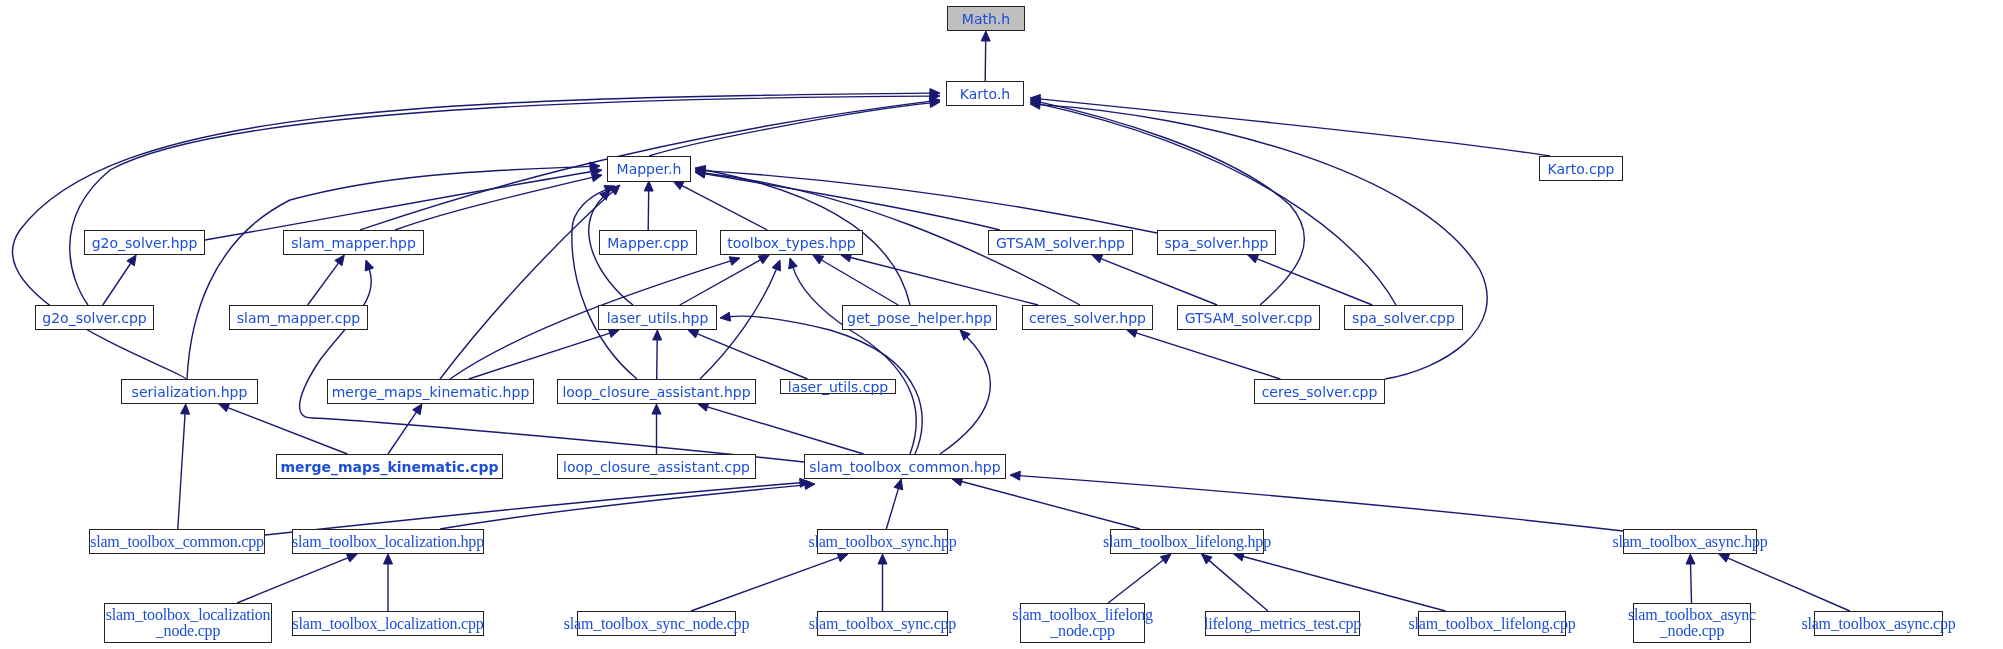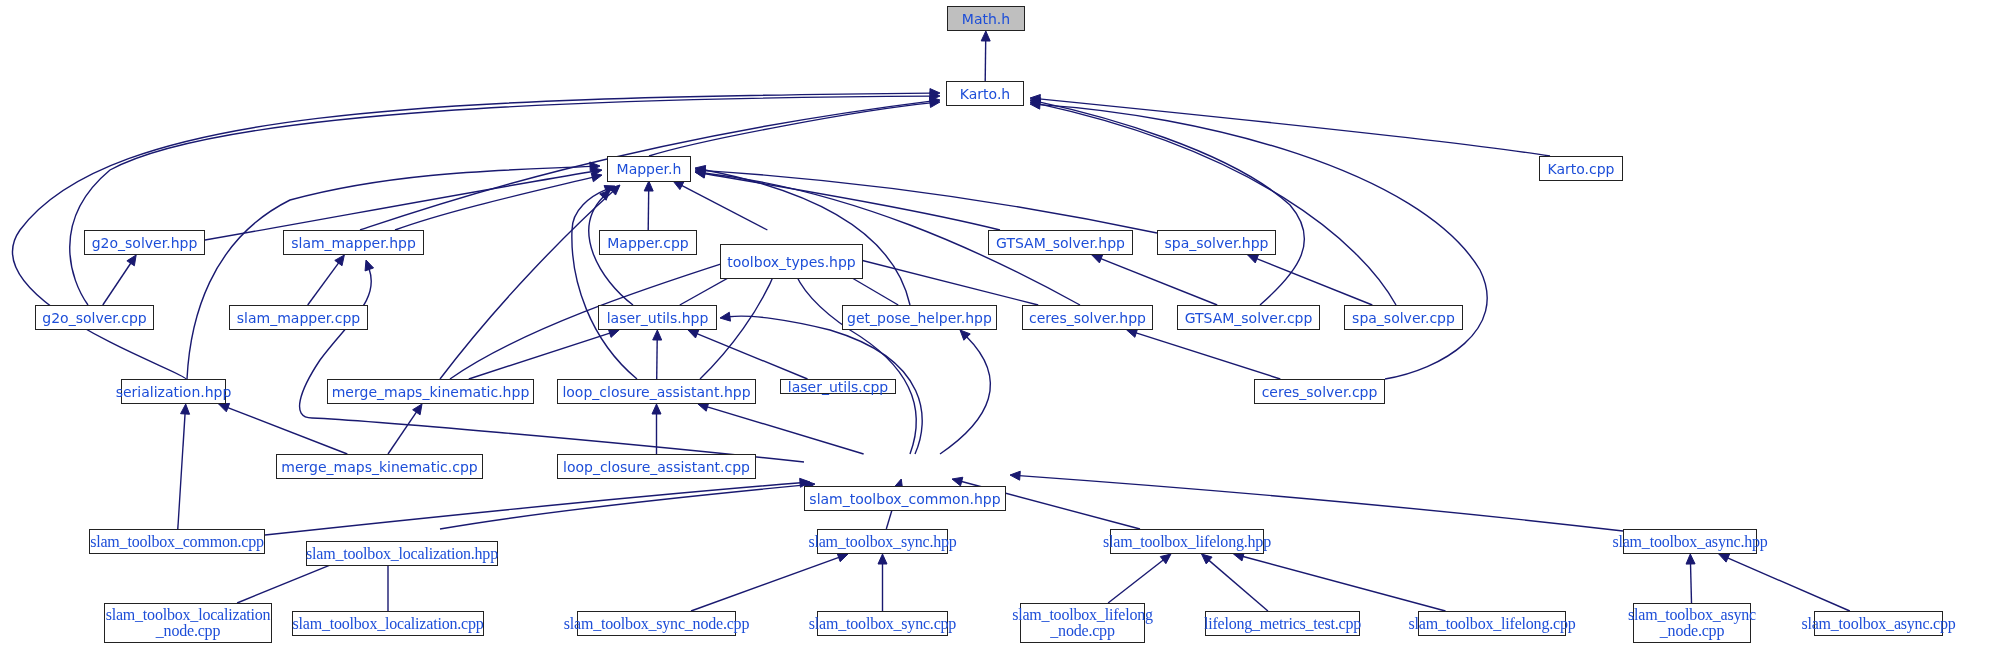--- a/index.html
+++ b/index.html
@@ -135,40 +135,40 @@
     <polygon points="1718.7347560975609,554 1729.6997510241704,553.8625727122109 1726.109615152015,562.1155070036895" class="arrow"></polygon>
   </svg>
 <div id="nodes">
     <div class="node root" style="left: 947px; top: 6px; width: 78px; height: 25px;">Math.h</div>
     <div class="node" style="left: 946px; top: 81px; width: 78px; height: 25px;">Karto.h</div>
     <div class="node" style="left: 607px; top: 156px; width: 84px; height: 26px;">Mapper.h</div>
     <div class="node" style="left: 1539px; top: 156px; width: 84px; height: 25px;">Karto.cpp</div>
     <div class="node" style="left: 84px; top: 230px; width: 121px; height: 25px;">g2o_solver.hpp</div>
     <div class="node" style="left: 283px; top: 230px; width: 141px; height: 25px;">slam_mapper.hpp</div>
     <div class="node" style="left: 599px; top: 230px; width: 98px; height: 25px;">Mapper.cpp</div>
-    <div class="node" style="left: 720px; top: 244px; width: 143px; height: 35px;">toolbox_types.hpp</div>
+    <div class="node" style="left: 720px; top: 230px; width: 143px; height: 25px;">toolbox_types.hpp</div>
     <div class="node" style="left: 988px; top: 230px; width: 145px; height: 25px;">GTSAM_solver.hpp</div>
     <div class="node" style="left: 1157px; top: 230px; width: 119px; height: 25px;">spa_solver.hpp</div>
     <div class="node" style="left: 35px; top: 305px; width: 119px; height: 25px;">g2o_solver.cpp</div>
     <div class="node" style="left: 229px; top: 305px; width: 139px; height: 25px;">slam_mapper.cpp</div>
     <div class="node" style="left: 598px; top: 305px; width: 119px; height: 25px;">laser_utils.hpp</div>
     <div class="node" style="left: 842px; top: 305px; width: 155px; height: 25px;">get_pose_helper.hpp</div>
     <div class="node" style="left: 1022px; top: 305px; width: 131px; height: 25px;">ceres_solver.hpp</div>
     <div class="node" style="left: 1177px; top: 305px; width: 143px; height: 25px;">GTSAM_solver.cpp</div>
     <div class="node" style="left: 1344px; top: 305px; width: 119px; height: 25px;">spa_solver.cpp</div>
-    <div class="node" style="left: 121px; top: 379px; width: 105px; height: 25px;">serialization.hpp</div>
+    <div class="node" style="left: 121px; top: 379px; width: 137px; height: 25px;">serialization.hpp</div>
     <div class="node" style="left: 327px; top: 379px; width: 207px; height: 25px;">merge_maps_kinematic.hpp</div>
     <div class="node" style="left: 557px; top: 379px; width: 199px; height: 25px;">loop_closure_assistant.hpp</div>
     <div class="node" style="left: 780px; top: 379px; width: 116px; height: 15px;">laser_utils.cpp</div>
     <div class="node" style="left: 1254px; top: 379px; width: 131px; height: 25px;">ceres_solver.cpp</div>
-    <div class="node" style="left: 276px; top: 454px; width: 207px; height: 25px;">merge_maps_kinematic.cpp</div>
+    <div class="node" style="left: 276px; top: 454px; width: 227px; height: 25px; font-weight: bold;">merge_maps_kinematic.cpp</div>
     <div class="node" style="left: 557px; top: 454px; width: 199px; height: 25px;">loop_closure_assistant.cpp</div>
-    <div class="node" style="left: 804px; top: 454px; width: 202px; height: 25px; margin-top: 32px;">slam_toolbox_common.hpp</div>
+    <div class="node" style="left: 804px; top: 454px; width: 202px; height: 25px;">slam_toolbox_common.hpp</div>
     <div class="node narrow" style="left: 89px; top: 529px; width: 176px; height: 25px;">slam_toolbox_common.cpp</div>
-    <div class="node narrow" style="left: 292px; top: 541px; width: 192px; height: 25px; margin-left: 14px;">slam_toolbox_localization.hpp</div>
+    <div class="node narrow" style="left: 292px; top: 529px; width: 192px; height: 25px;">slam_toolbox_localization.hpp</div>
     <div class="node narrow" style="left: 817px; top: 529px; width: 131px; height: 25px;">slam_toolbox_sync.hpp</div>
     <div class="node narrow" style="left: 1110px; top: 529px; width: 154px; height: 25px;">slam_toolbox_lifelong.hpp</div>
     <div class="node narrow" style="left: 1623px; top: 529px; width: 134px; height: 25px;">slam_toolbox_async.hpp</div>
     <div class="node narrow" style="left: 104px; top: 603px; width: 168px; height: 40px;">slam_toolbox_localization
 _node.cpp</div>
     <div class="node narrow" style="left: 292px; top: 611px; width: 192px; height: 25px;">slam_toolbox_localization.cpp</div>
     <div class="node narrow" style="left: 577px; top: 611px; width: 159px; height: 25px;">slam_toolbox_sync_node.cpp</div>
     <div class="node narrow" style="left: 817px; top: 611px; width: 131px; height: 25px;">slam_toolbox_sync.cpp</div>
     <div class="node narrow" style="left: 1020px; top: 603px; width: 125px; height: 40px;">slam_toolbox_lifelong
 _node.cpp</div>

